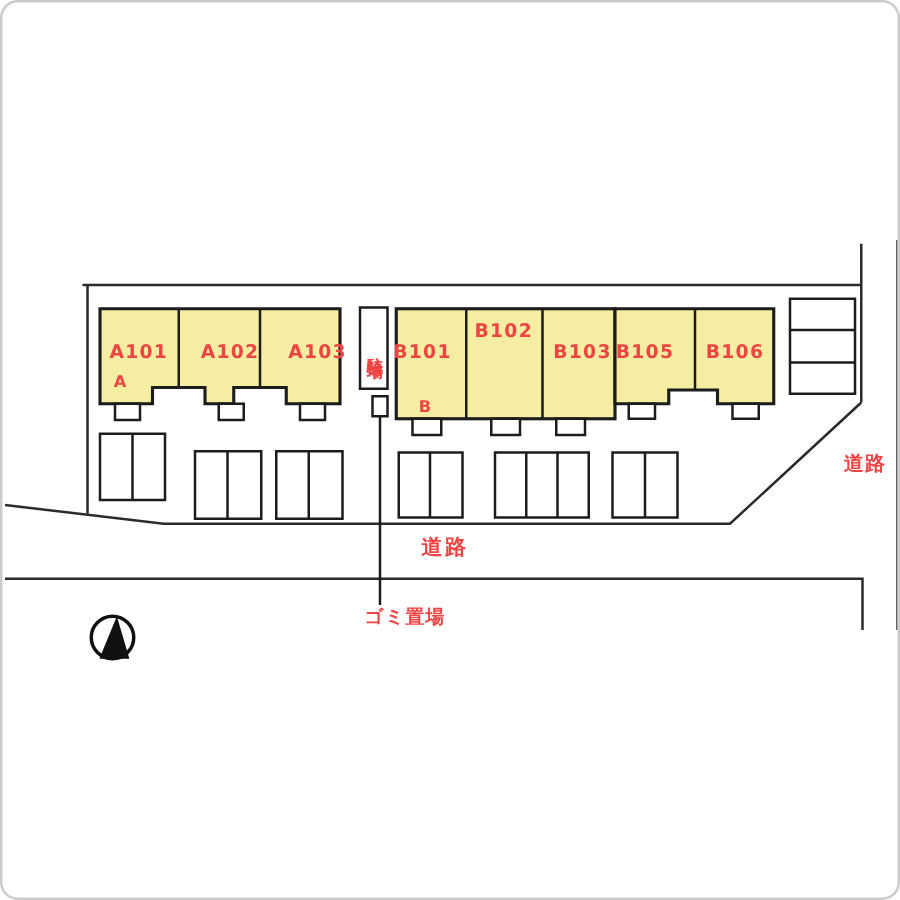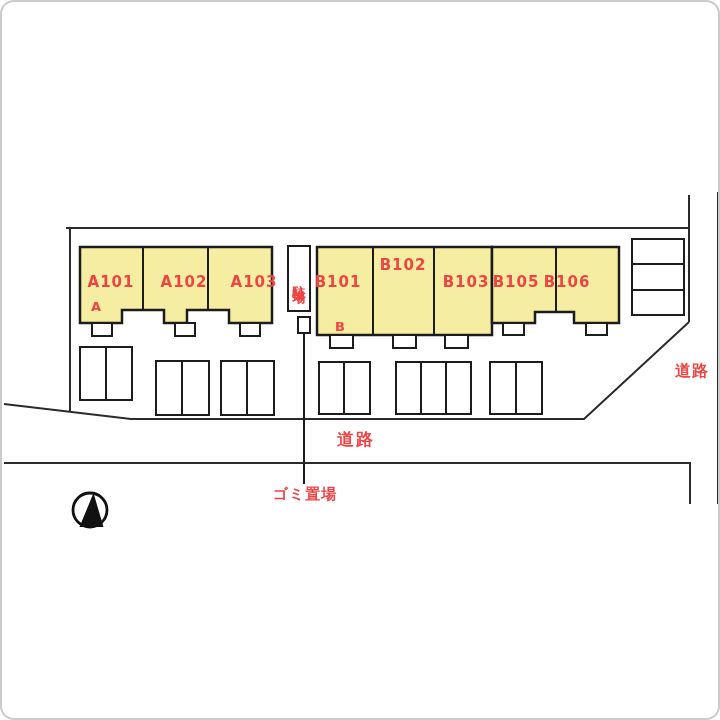--- a/index.html
+++ b/index.html
@@ -10,21 +10,21 @@
   }
   .plan-svg{position:absolute;left:0;top:0;width:716px;height:716px;}
   .lbl{
     position:absolute;transform:translate(-50%,-50%);
     font-weight:700;color:#ef4444;white-space:nowrap;line-height:1;text-align:right;
   }
   .unit-lbl{font-size:15px;letter-spacing:1px;}
   .mark-lbl{font-size:13px;}
   .road-lbl{font-size:17px;letter-spacing:2px;}
   .road-lbl-sm{font-size:16px;letter-spacing:1px;}
-  .garbage-lbl{font-size:15px;letter-spacing:1px;}
+  .garbage-lbl{font-size:15px;letter-spacing:1px;margin-left:19px;}
   .vertical-lbl{
     writing-mode:vertical-rl;text-orientation:upright;
     font-size:13px;letter-spacing:3px;
   }
 </style>
 </head>
 <body>
 
 <div class="canvas">
 
@@ -96,21 +96,21 @@
     </g>
   </svg>
 
   <div class="lbl unit-lbl" style="left:109px;top:280px">A101</div>
   <div class="lbl unit-lbl" style="left:182px;top:280px">A102</div>
   <div class="lbl unit-lbl" style="left:252px;top:280px">A103</div>
   <div class="lbl unit-lbl" style="left:336px;top:280px">B101</div>
   <div class="lbl unit-lbl" style="left:401px;top:263px">B102</div>
   <div class="lbl unit-lbl" style="left:464px;top:280px">B103</div>
   <div class="lbl unit-lbl" style="left:514px;top:280px">B105</div>
-  <div class="lbl unit-lbl" style="left:565px;top:280px">B106</div>
+  <div class="lbl unit-lbl" style="left:586px;top:280px">B106</div>
 
   <div class="lbl mark-lbl" style="left:94px;top:304px">A</div>
   <div class="lbl mark-lbl" style="left:338px;top:324px">B</div>
 
   <div class="lbl vertical-lbl" style="left:297px;top:277px">駐輪場</div>
   <div class="lbl garbage-lbl" style="left:303px;top:492px">ゴミ置場</div>
 
   <div class="lbl road-lbl" style="left:354px;top:437px">道路</div>
   <div class="lbl road-lbl-sm" style="left:690px;top:369px">道路</div>
 

